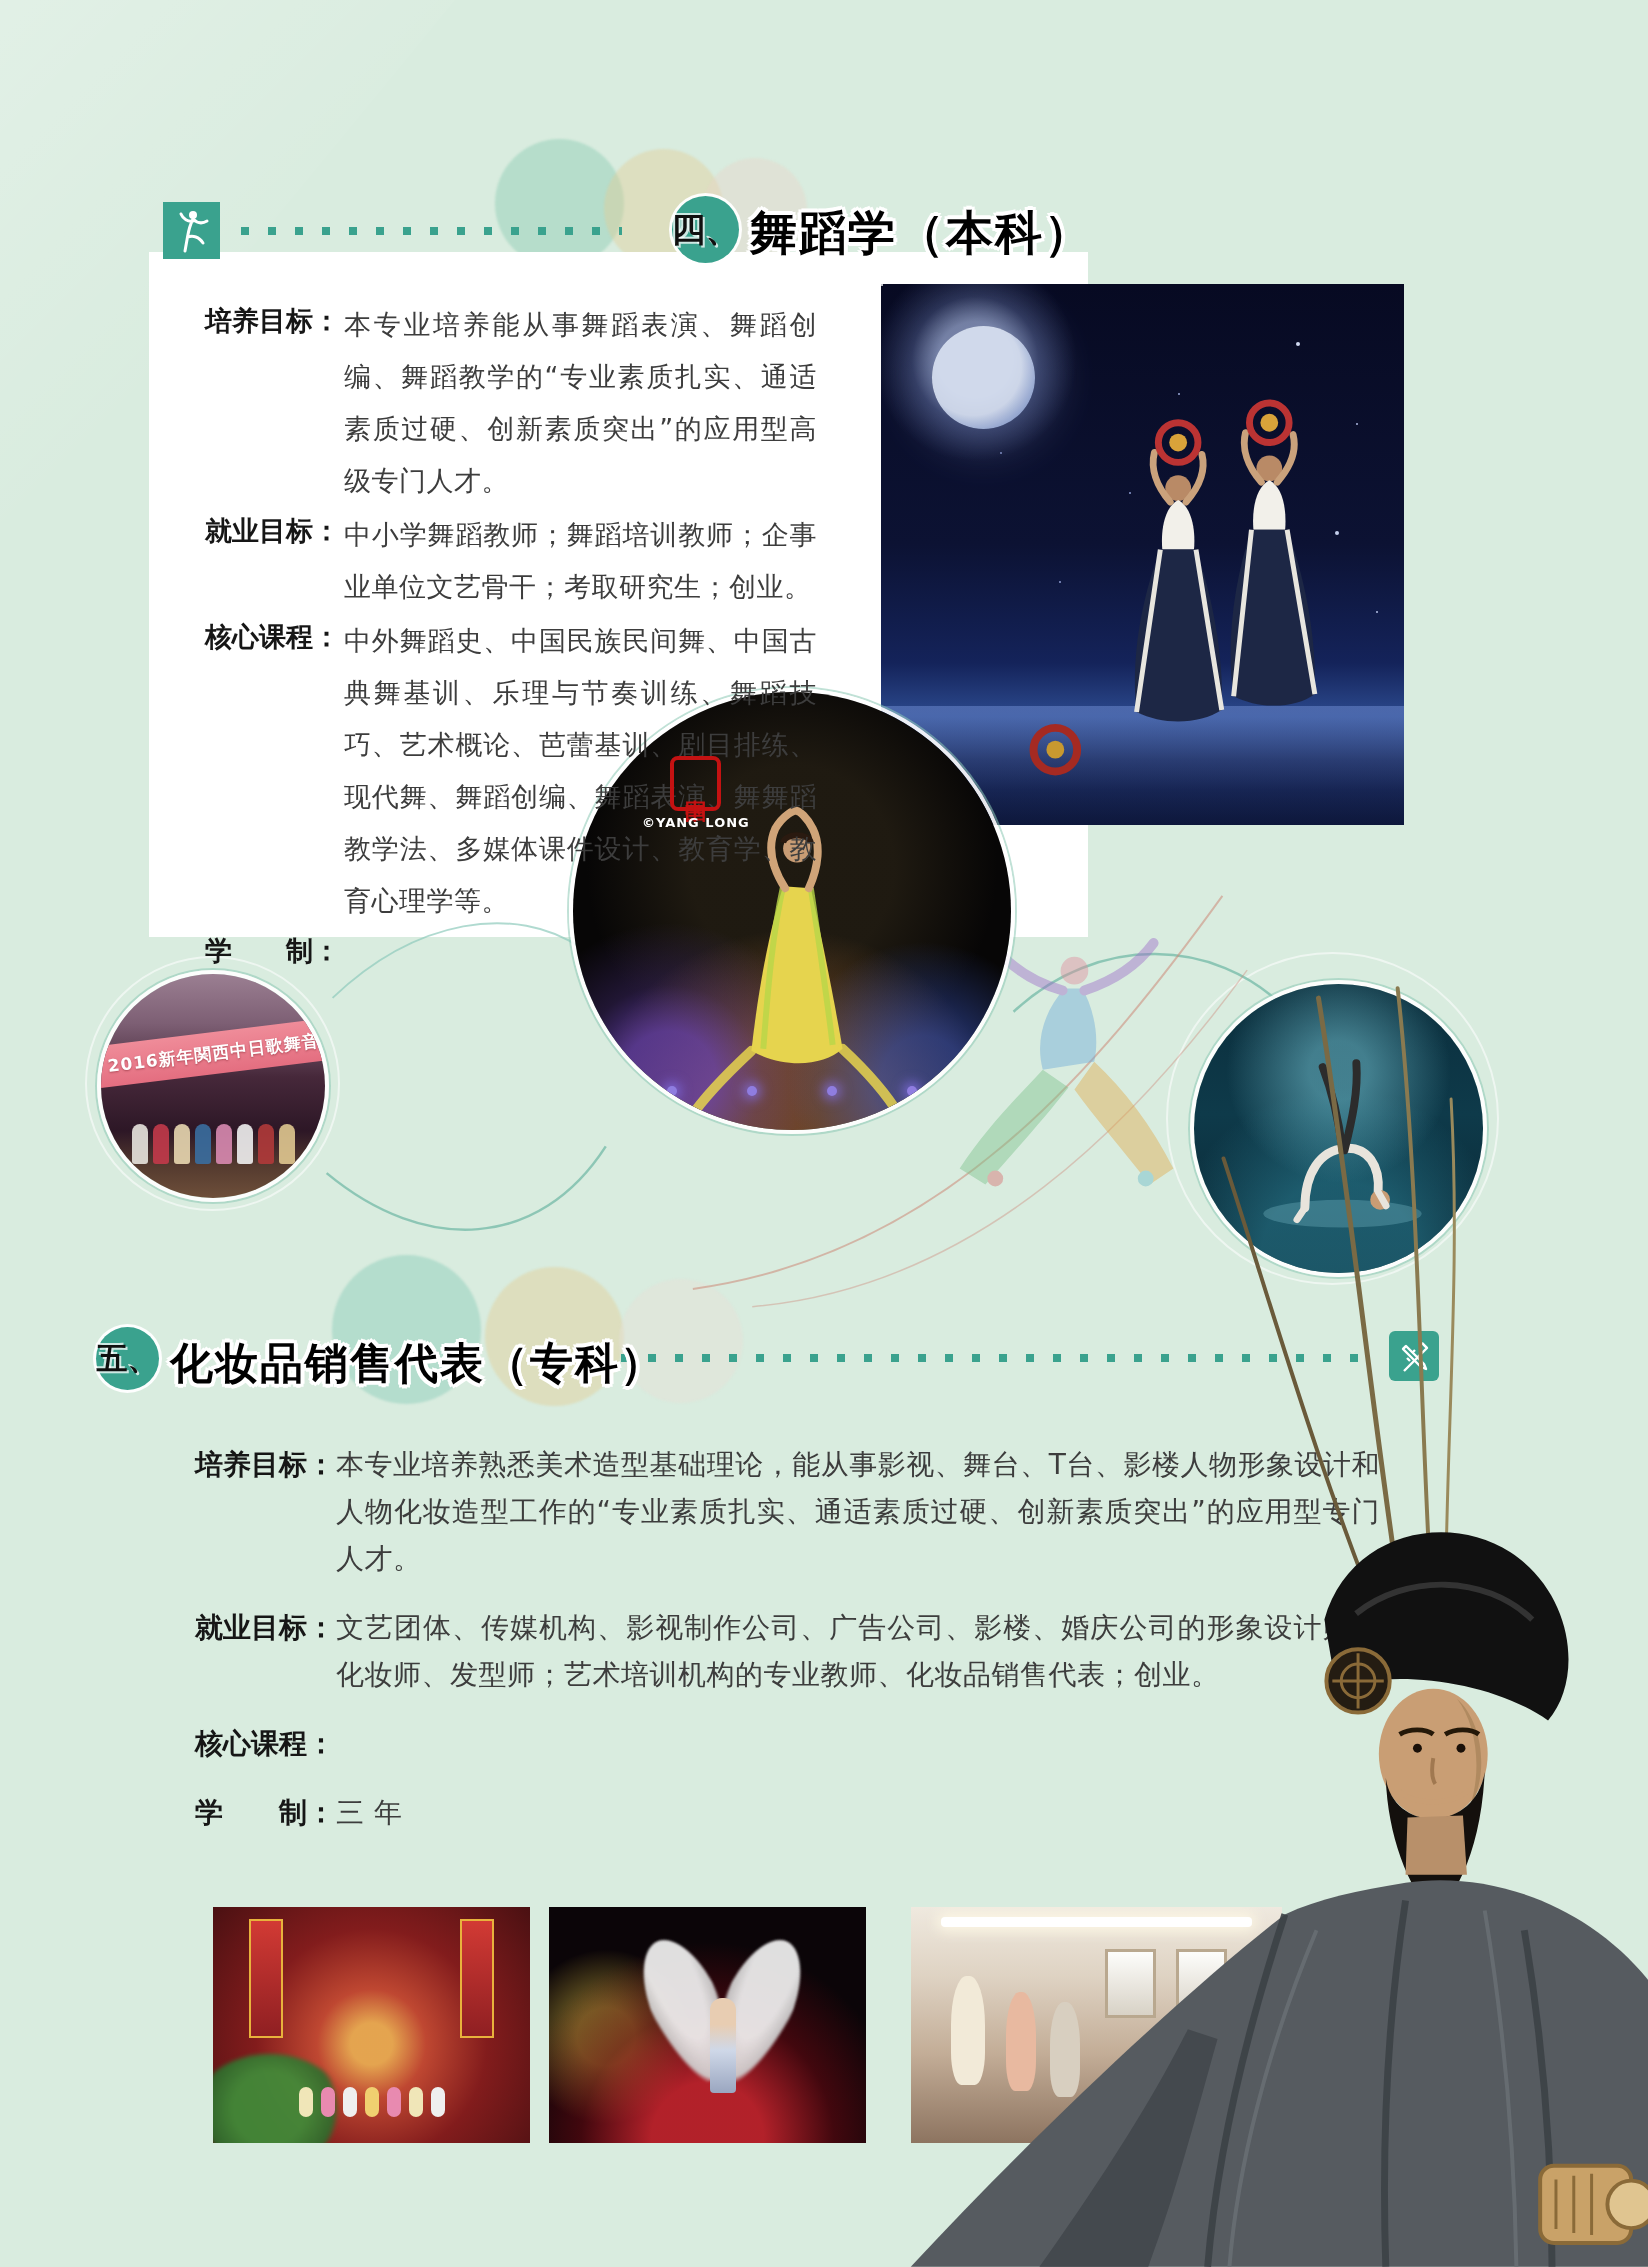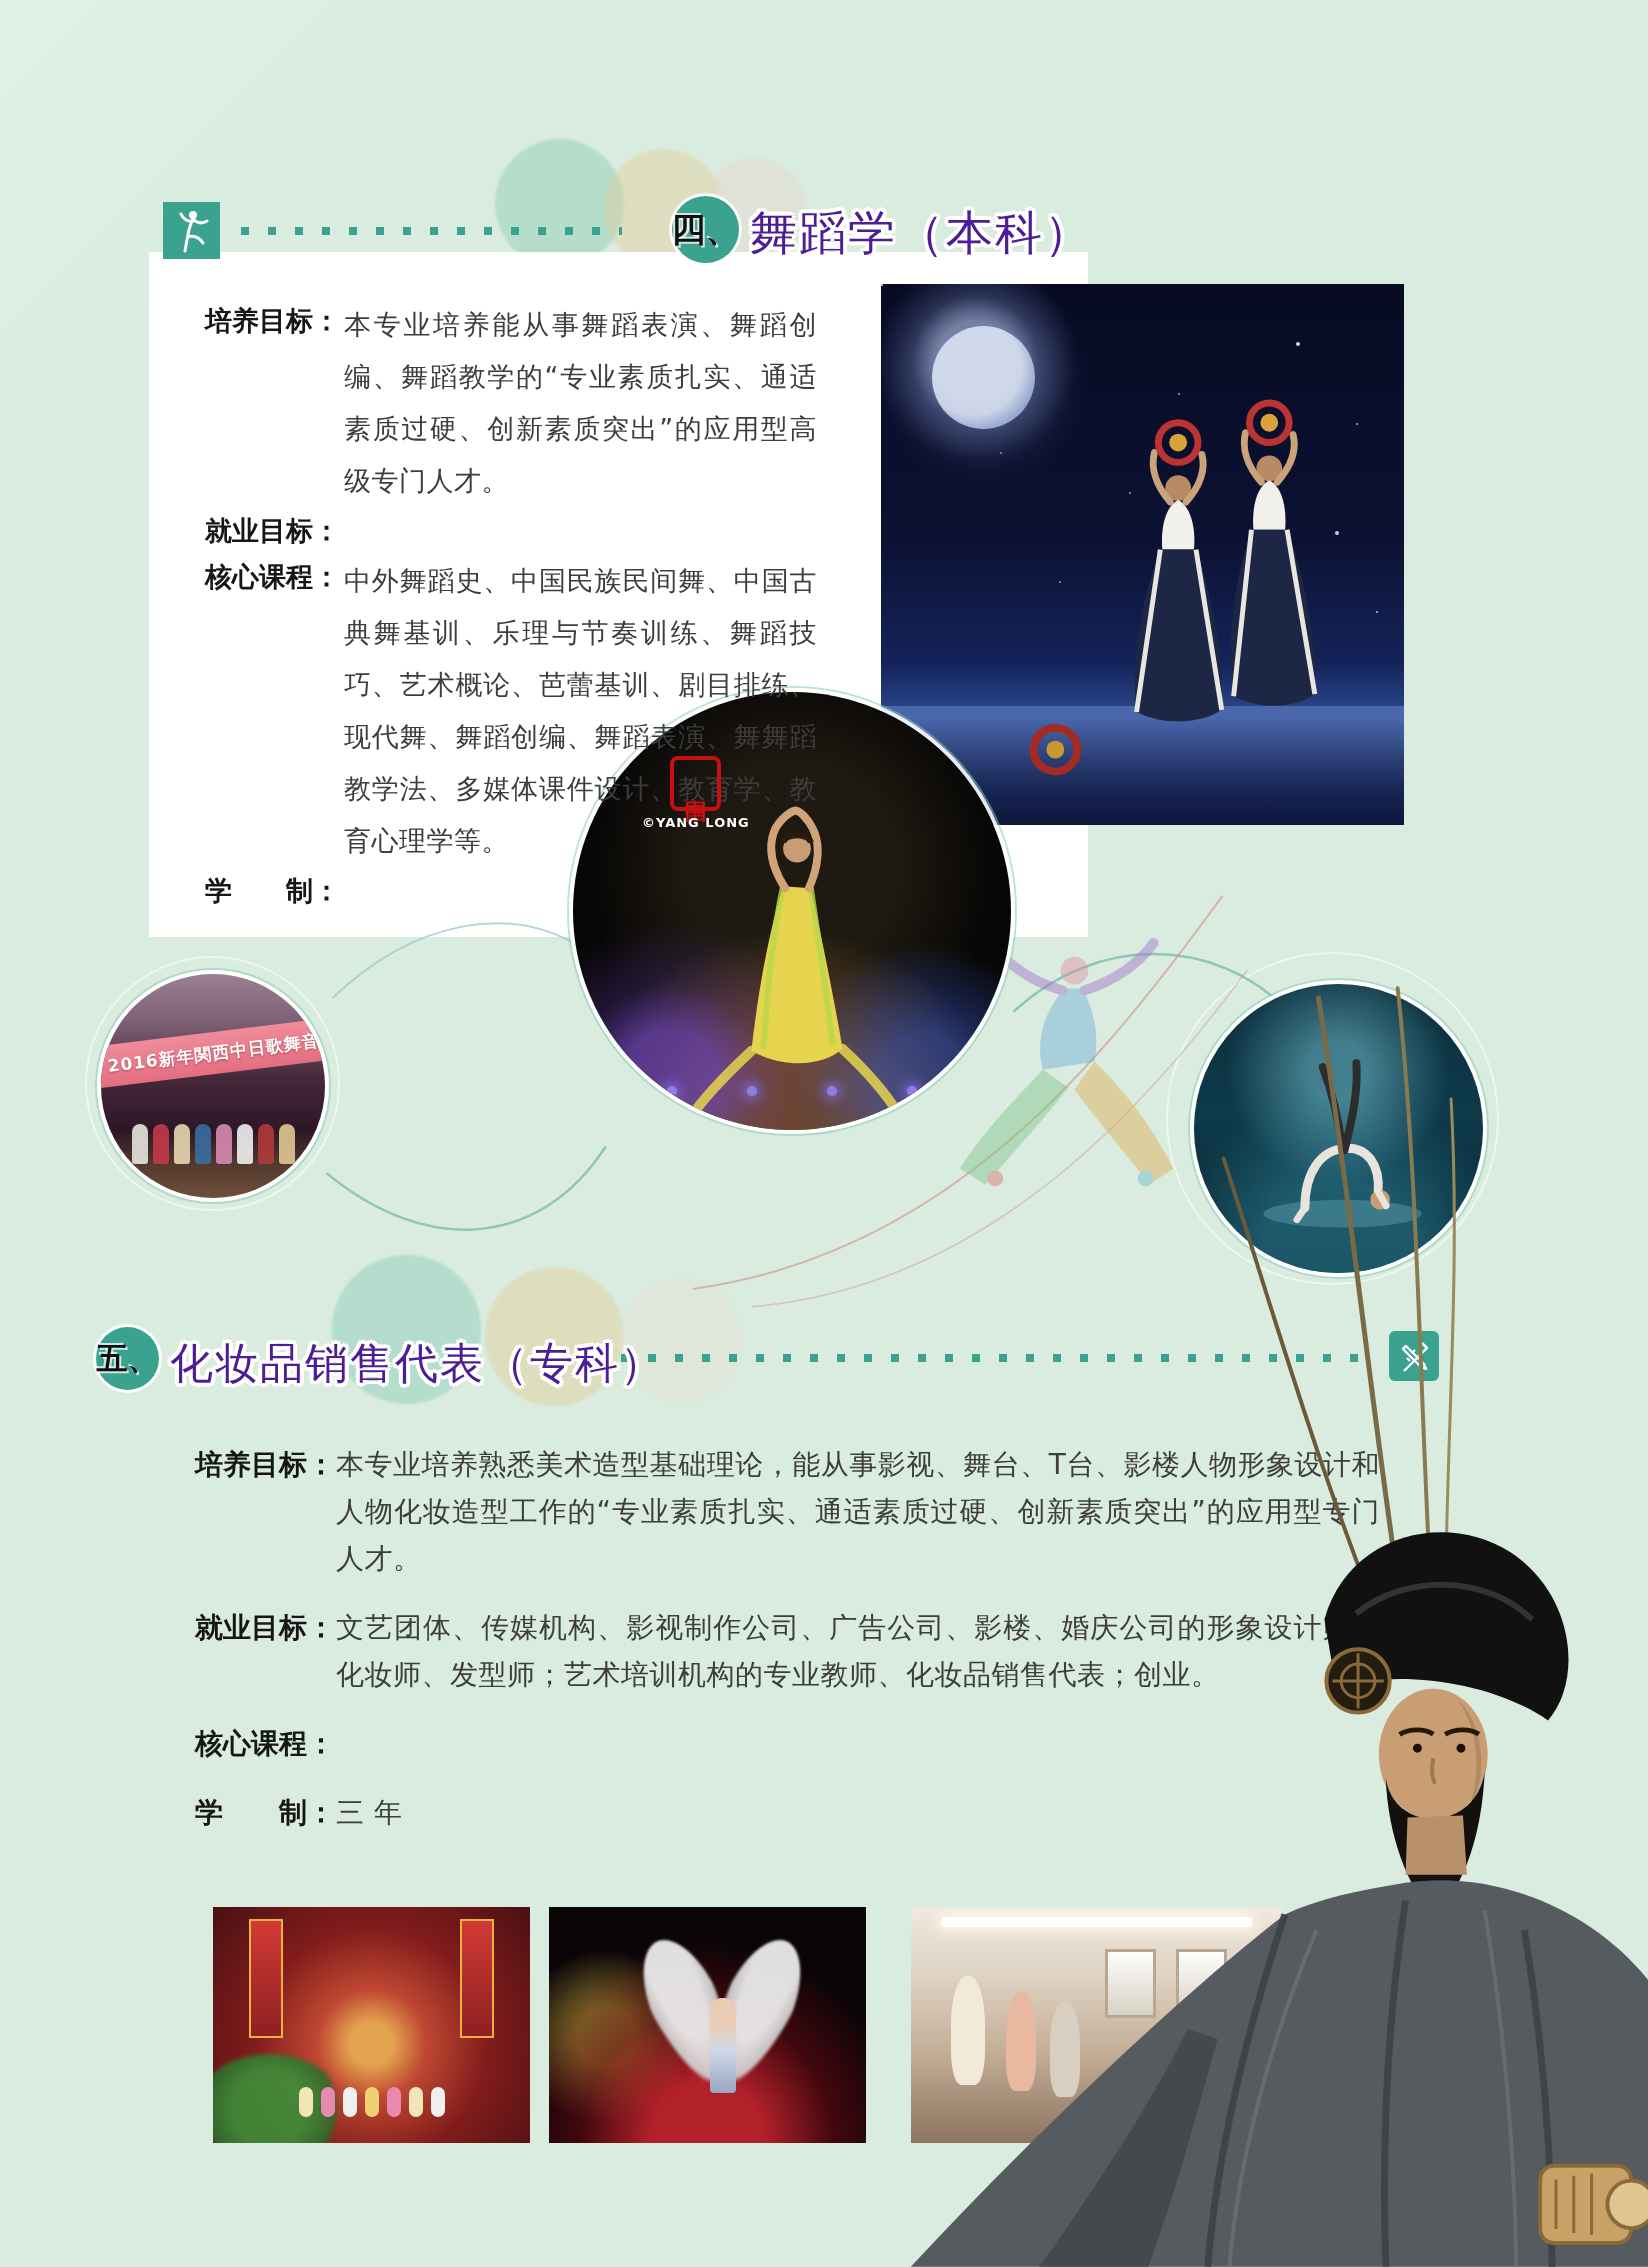--- a/index.html
+++ b/index.html
@@ -37,21 +37,21 @@
     background:repeating-linear-gradient(90deg,var(--accent) 0 8px,transparent 8px 27px);
   }
   .num-circle{
     background:var(--accent);border-radius:50%;z-index:3;
     display:flex;align-items:center;justify-content:center;
     color:#101010;font-weight:800;
     box-shadow:0 0 0 3px rgba(255,255,255,.95);
     text-shadow:-2px -2px 0 rgba(255,255,255,.75),2px 2px 0 rgba(255,255,255,.75);
   }
   .sec-title{
-    z-index:3;color:#4c1d95;font-weight:400;letter-spacing:2px;
+    z-index:3;color:#000000;font-weight:700;letter-spacing:2px;
     text-shadow:-3px -3px 0 #fff,3px -3px 0 #fff,-3px 3px 0 #fff,3px 3px 0 #fff,
                 0 -4px 0 #fff,0 4px 0 #fff,-4px 0 0 #fff,4px 0 0 #fff;
     white-space:nowrap;
   }
   .tool-square{
     width:50px;height:50px;background:var(--accent);border-radius:6px;z-index:2;
     display:flex;align-items:center;justify-content:center;
   }
 
   
@@ -204,20 +204,21 @@
 
 <div class="abs card" style="left:149px;top:252px;width:939px;height:685px"></div>
 
 <div class="abs fields f4" style="left:205px;top:299px">
   <div class="field">
     <span class="lbl">培养目标：</span>
     <span class="txt">本专业培养能从事舞蹈表演、舞蹈创编、舞蹈教学的“专业素质扎实、通适素质过硬、创新素质突出”的应用型高级专门人才。</span>
   </div>
   <div class="field">
     <span class="lbl">就业目标：</span>
+    <span class="txt">中小学舞蹈教师；舞蹈培训教师；企事业单位文艺骨干；考取研究生；创业。</span>
   </div>
   <div class="field">
     <span class="lbl">核心课程：</span>
     <span class="txt">中外舞蹈史、中国民族民间舞、中国古典舞基训、乐理与节奏训练、舞蹈技巧、艺术概论、芭蕾基训、剧目排练、现代舞、舞蹈创编、舞蹈表演、舞舞蹈教学法、多媒体课件设计、教育学、教育心理学等。</span>
   </div>
   <div class="field">
     <span class="lbl">学　　制：</span>
   </div>
 </div>
 

